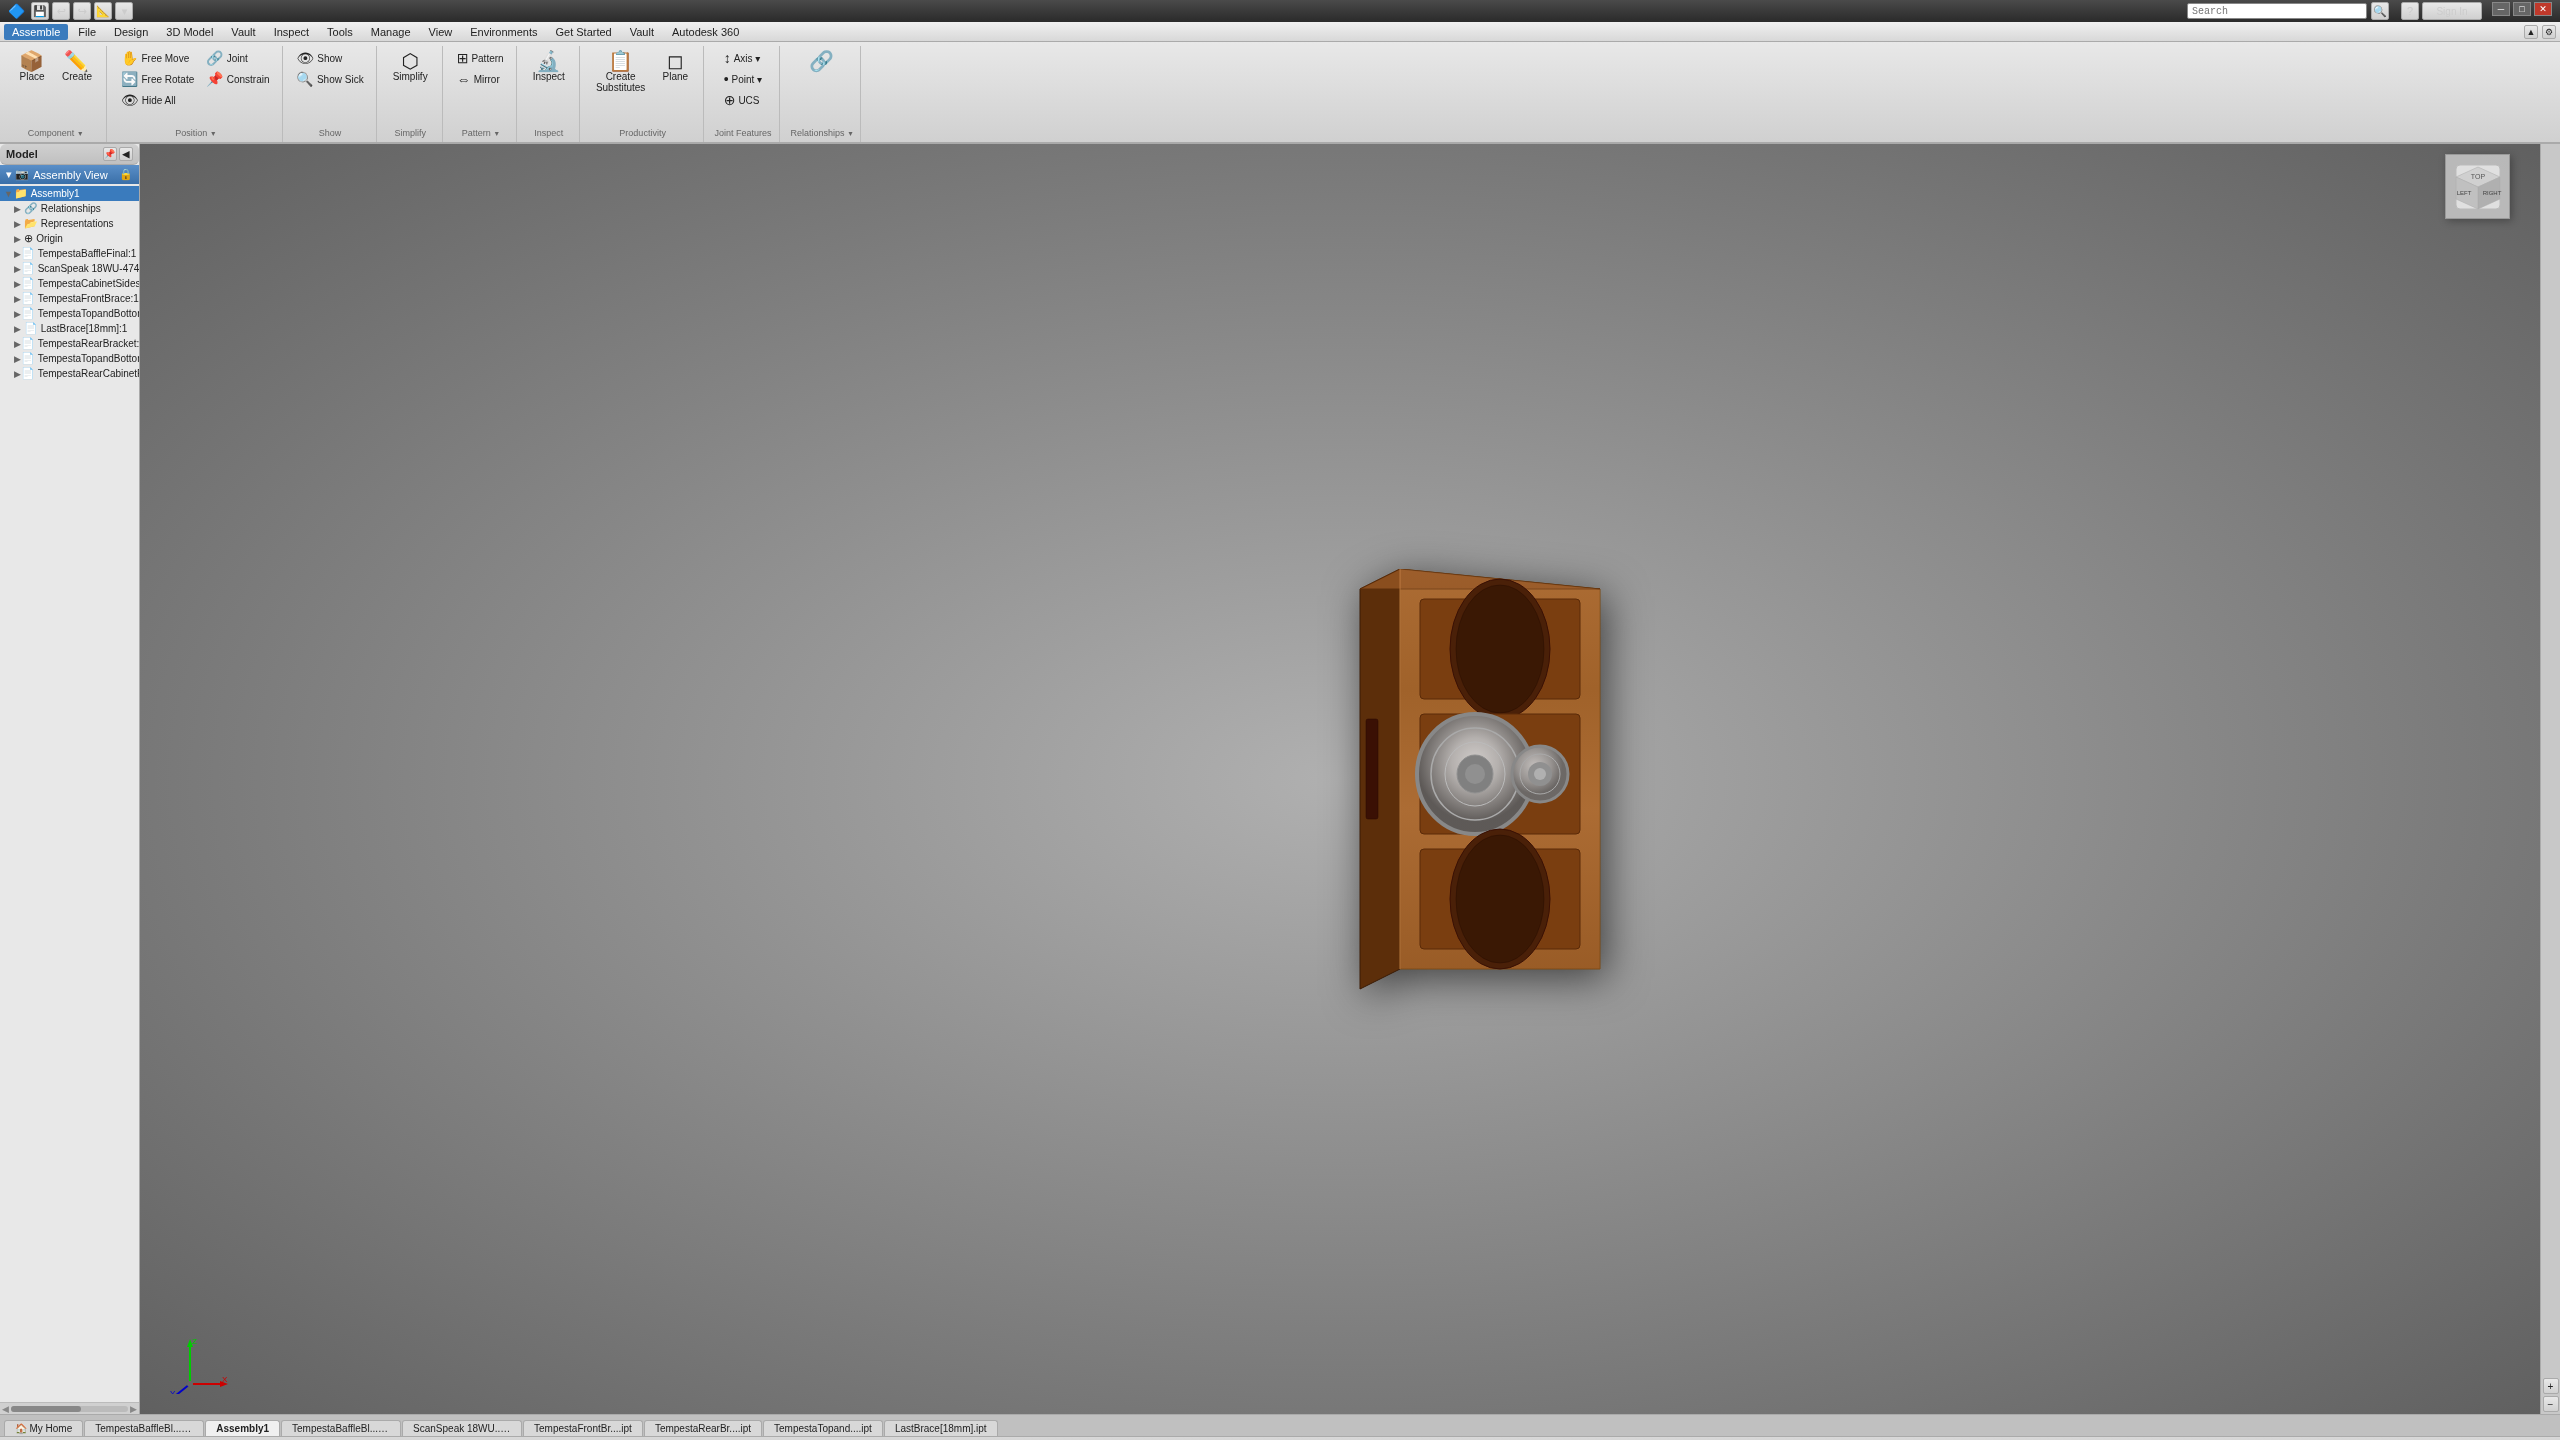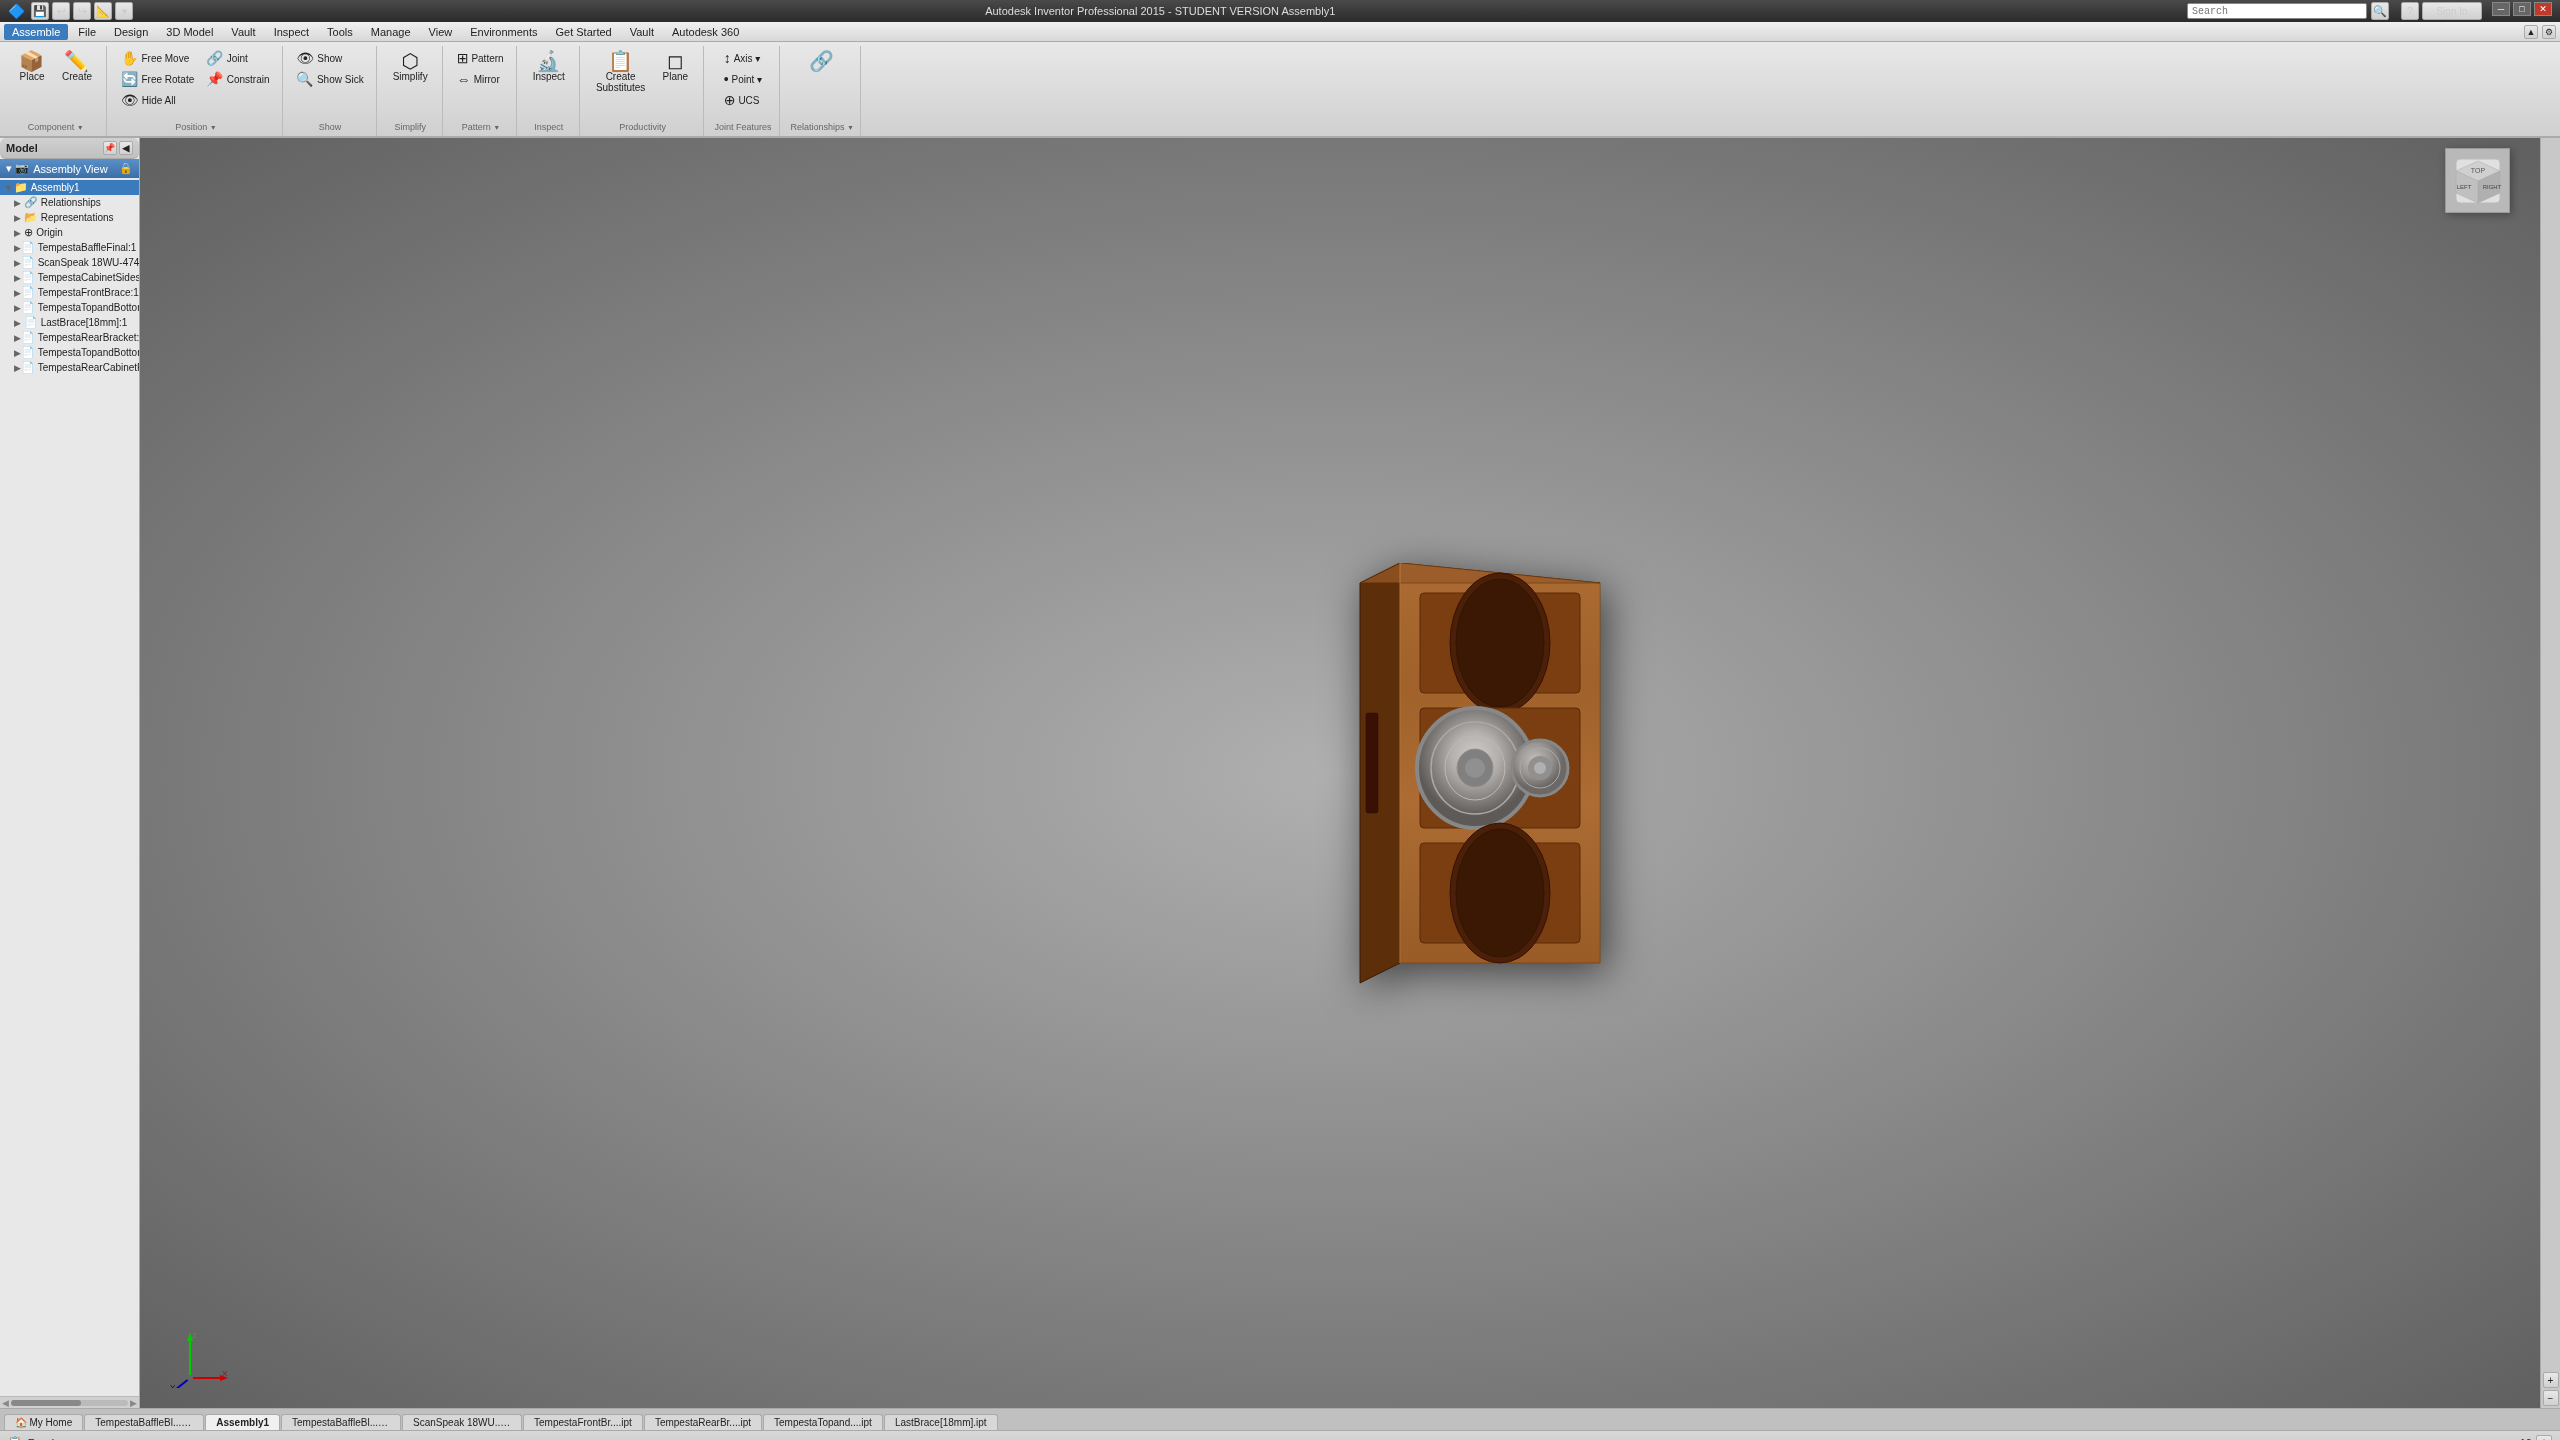--- a/index.html
+++ b/index.html
@@ -65,21 +65,21 @@
     .ribbon-group-inner {
       display: flex;
       align-items: flex-start;
       gap: 4px;
       flex: 1;
     }
     .ribbon-group-label {
       font-size: 9px;
       color: #666;
       text-align: left;
-      margin-top: 12px;
+      margin-top: 18px;
       padding-bottom: 2px;
     }
     .ribbon-btn {
       display: flex;
       flex-direction: column;
       align-items: center;
       justify-content: center;
       padding: 3px 6px;
       cursor: pointer;
       border-radius: 3px;
@@ -316,21 +316,20 @@
   <div id="title-bar-left">
     <span style="font-size:14px;">🔷</span>
     <div id="quick-access">
       <div class="qa-btn">💾</div>
       <div class="qa-btn">↩</div>
       <div class="qa-btn">↪</div>
       <div class="qa-btn">📐</div>
       <div class="qa-btn">▾</div>
     </div>
   </div>
-  <div id="title-bar-center">Autodesk Inventor Professional 2015 - STUDENT VERSION  Assembly1</div>
   <div id="title-bar-right">
     <div id="search-area">
       <input id="search-input" type="text" style="width: 180px; height: 16px; font-size: 10px; border: 1px solid rgb(136, 136, 136); padding: 0px 4px; font-family: Liberation Mono, monospace;" placeholder="Search">
       <div class="qa-btn">🔍</div>
     </div>
     <div style="margin-left:8px; display:flex; gap:3px;">
       <div class="qa-btn">?</div>
       <div class="qa-btn" style="width:60px;font-size:10px;">Sign In</div>
       <div style="width:4px;"></div>
       <div class="title-btn">─</div>

